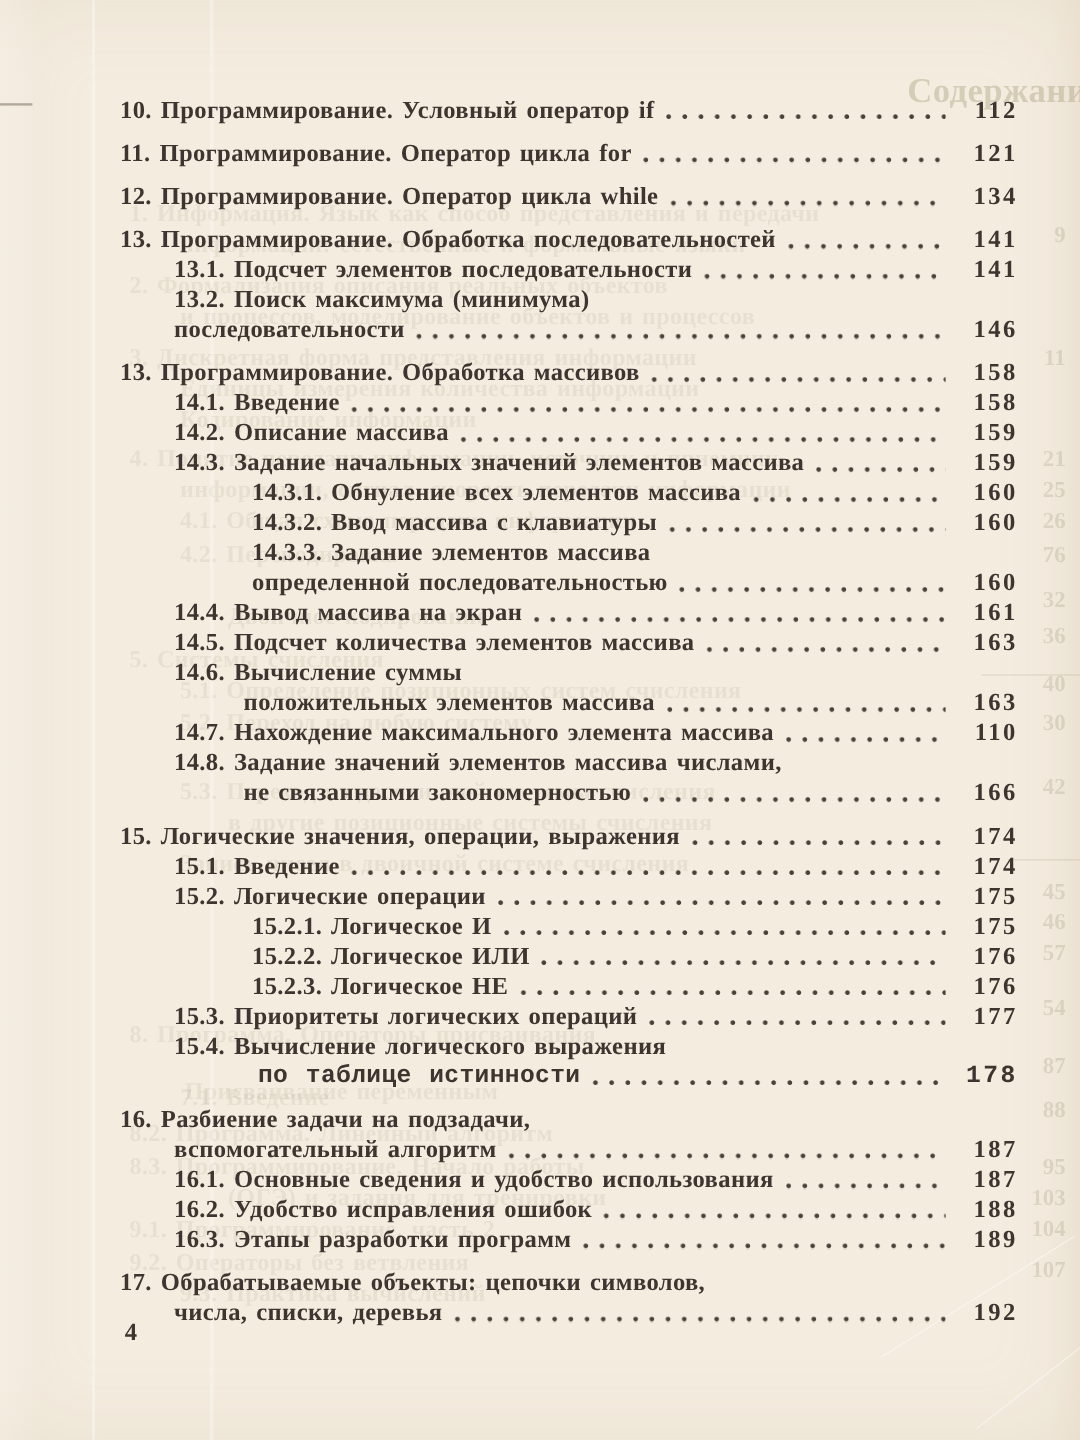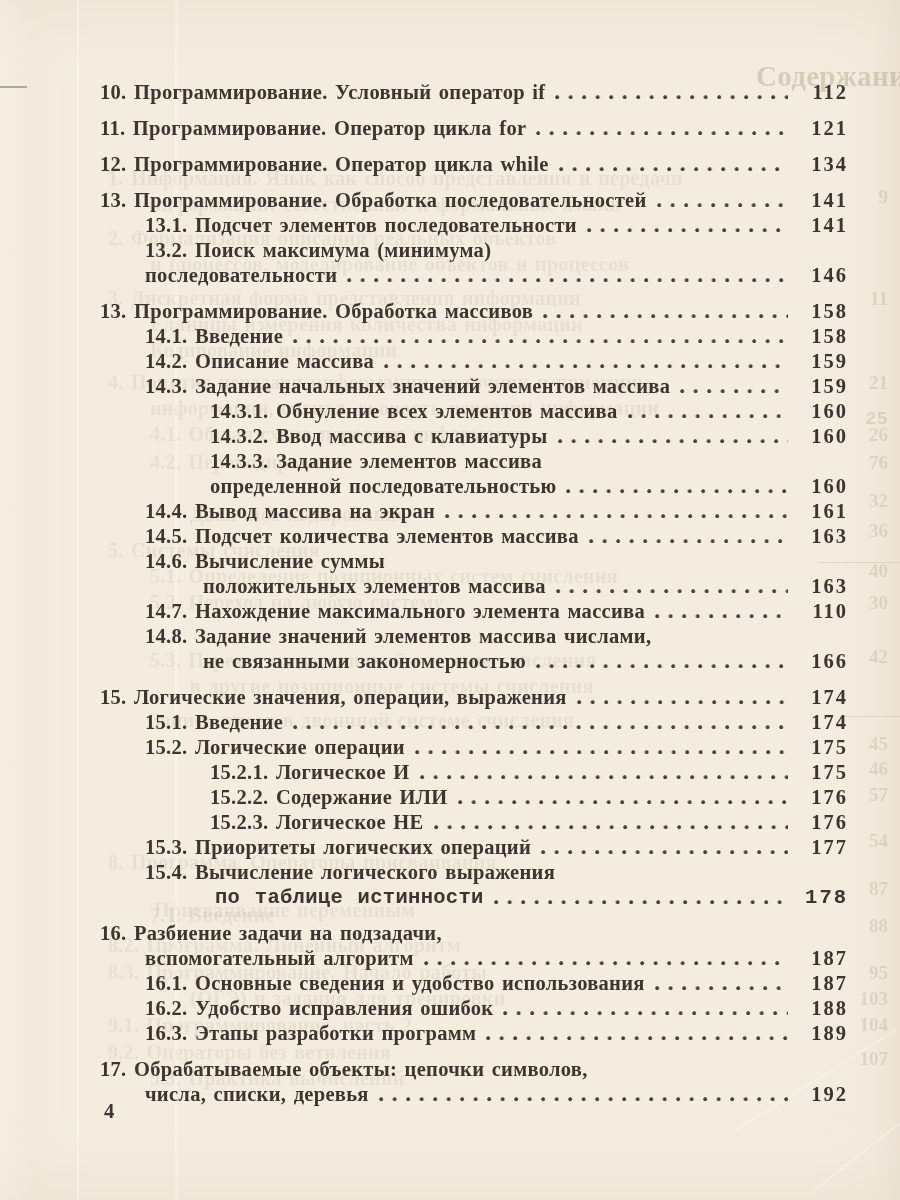--- a/index.html
+++ b/index.html
@@ -94,21 +94,21 @@
       <div class="bl" style="left: 150px; top: 905px;">7.1. Введение</div>
       <div class="bl" style="left: 108px; top: 935px;">8.2. Программа. Линейный алгоритм</div>
       <div class="bl" style="left: 108px; top: 962px;">8.3. Программирование. Начало работы</div>
       <div class="bl" style="left: 190px; top: 988px;">(ОГЭ) и задания для тренировки</div>
       <div class="bl" style="left: 108px; top: 1015px;">9.1. Программирование, часть 2</div>
       <div class="bl" style="left: 108px; top: 1042px;">9.2. Операторы без ветвления</div>
       <div class="bl" style="left: 150px; top: 1068px;">9.3. Практика вычислений</div>
       <div class="bn" style="top: 186px;">9</div>
       <div class="bn" style="top: 288px;">11</div>
       <div class="bn" style="top: 372px;">21</div>
-      <div class="bn" style="top: 408px; font-family: Liberation Mono, monospace;">25</div>
+      <div class="bn" style="top: 398px;">25</div>
       <div class="bn" style="top: 424px;">26</div>
       <div class="bn" style="top: 452px;">76</div>
       <div class="bn" style="top: 490px;">32</div>
       <div class="bn" style="top: 520px;">36</div>
       <div class="bn" style="top: 560px;">40</div>
       <div class="bn" style="top: 592px;">30</div>
       <div class="bn" style="top: 646px;">42</div>
       <div class="bn" style="top: 733px;">45</div>
       <div class="bn" style="top: 758px;">46</div>
       <div class="bn" style="top: 784px;">57</div>
@@ -246,21 +246,21 @@
         <span class="t">15.2. Логические операции</span>
         <span class="leader"></span>
         <span class="pg">175</span>
       </div>
       <div class="row ind3">
         <span class="t">15.2.1. Логическое И</span>
         <span class="leader"></span>
         <span class="pg">175</span>
       </div>
       <div class="row ind3">
-        <span class="t">15.2.2. Содержание ИЛИ</span>
+        <span class="t">15.2.2. Логическое ИЛИ</span>
         <span class="leader"></span>
         <span class="pg">176</span>
       </div>
       <div class="row ind3">
         <span class="t">15.2.3. Логическое НЕ</span>
         <span class="leader"></span>
         <span class="pg">176</span>
       </div>
       <div class="row ind1">
         <span class="t">15.3. Приоритеты логических операций</span>

